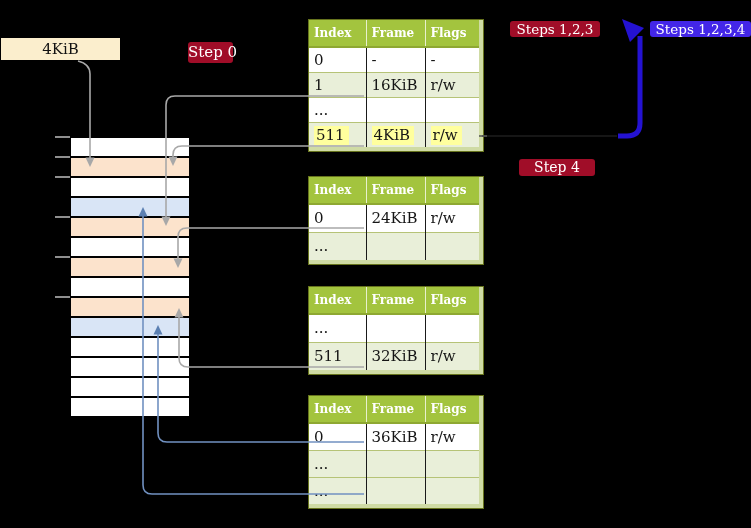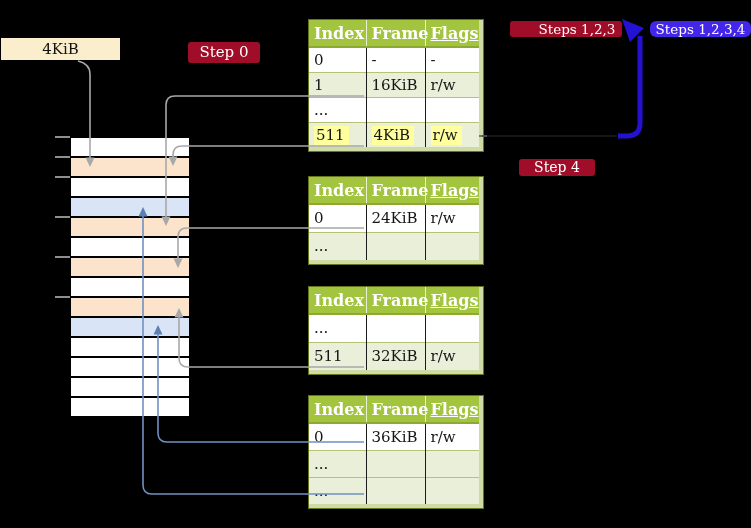--- a/index.html
+++ b/index.html
@@ -10,48 +10,48 @@
   
   .pagesize{
     position:absolute;left:1px;top:38px;width:119px;height:22px;
     background:#fbeecd;color:#111;font-size:15px;text-align:center;line-height:22px;
   }
   .badge{
     position:absolute;color:#fff;text-align:center;border-radius:3px;
     white-space:nowrap;
   }
   .badge.red{background:#a00d28;}
-  .badge.blue{background:#4326e8;border-radius:6px;}
-  .b-step0{left:188px;top:42px;width:72px;height:21px;line-height:21px;font-size:15px;}
-  .b-steps123{left:510px;top:21px;width:90px;height:16px;line-height:16px;font-size:13.5px;padding-left:22px;}
+  .badge.blue{background:#4326e8;}
+  .b-step0{left:188px;top:42px;width:45px;height:21px;line-height:21px;font-size:15px;}
+  .b-steps123{left:510px;top:21px;width:90px;height:16px;line-height:16px;font-size:13.5px;}
   .b-steps1234{left:650px;top:21px;width:101px;height:16px;line-height:16px;font-size:13.5px;}
   .b-step4{left:519px;top:159px;width:76px;height:17px;line-height:17px;font-size:14px;}
   
   .memcol{
     position:absolute;left:70px;top:137px;width:120px;height:280px;
     display:flex;flex-direction:column;
   }
   .memrow{flex:0 0 20px;height:20px;box-sizing:border-box;border:1px solid #000;background:#fff;}
   .memrow.white{background:#ffffff;}
   .memrow.peach{background:#fce3cc;}
   .memrow.blue{background:#d9e5f6;}
   .tick{position:absolute;left:55px;width:15px;height:2px;background:#8f8f8f;}
   
   .ptable{
     position:absolute;left:308px;border:1px solid #67741d;background:#cfdba4;
     padding:0 4px 4px 0;
   }
   .ptable table{border-collapse:collapse;table-layout:fixed;width:170px;}
   .ptable col.c1{width:57px}.ptable col.c2{width:59px}.ptable col.c3{width:54px}
   .ptable th{
-    background:#a3c43e;color:#fff;font-weight:bold;font-size:16px;height:27px;
+    background:#a3c43e;color:#fff;font-weight:bold;font-size:12px;height:27px;
     text-align:left;padding:0 0 0 5px;border-right:1px solid rgba(255,255,255,.75);
     border-bottom:2px solid #8ea832;box-sizing:border-box;font-family:inherit;
   }
-  .ptable th:last-child{border-right:none;text-decoration:underline;}
+  .ptable th:last-child{border-right:none;}
   .ptable td{
     background:#fff;color:#151515;font-size:15px;padding:0 0 0 5px;
     border-right:1px solid #1a1a1a;border-top:1px solid #b6c377;box-sizing:border-box;
     overflow:hidden;white-space:nowrap;
   }
   .ptable td:last-child{border-right:none;}
   .ptable tr.shade td{background:#e9efd9;}
   .t1 td{height:25px;} .t2 td{height:28px;} .t3 td{height:28px;} .t4 td{height:27px;}
   .t1{top:19px;} .t2{top:176px;} .t3{top:286px;} .t4{top:395px;}
   .hl{background:#ffff9e;padding:0 4px 1px 2px;}

